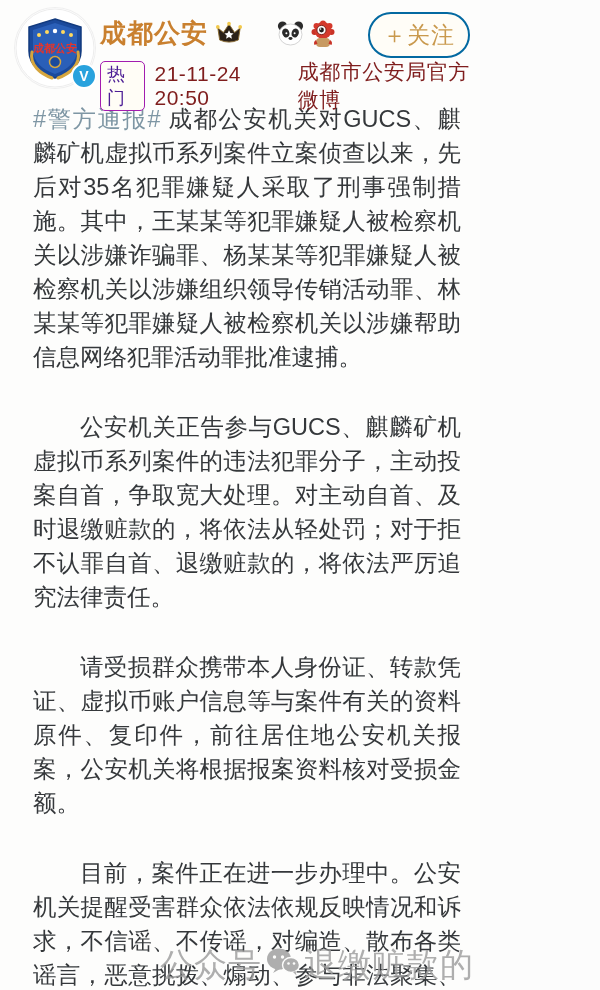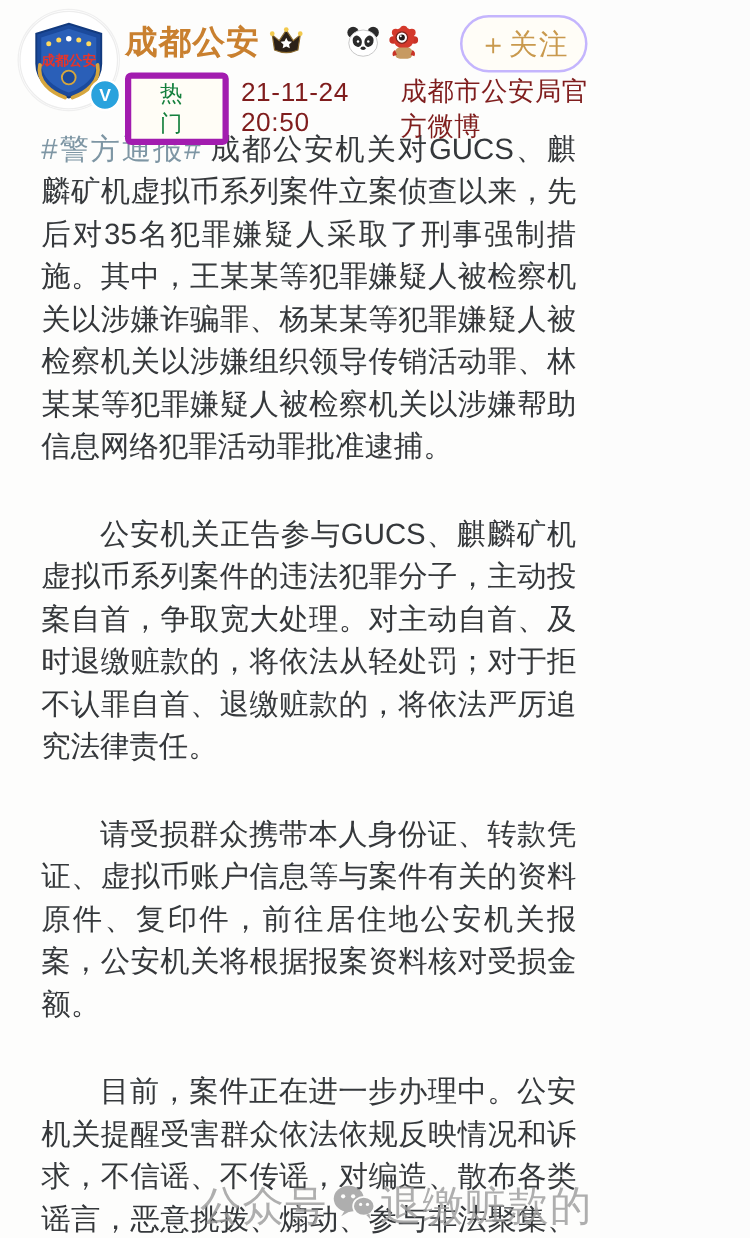--- a/index.html
+++ b/index.html
@@ -36,28 +36,28 @@
     border:1px solid #cf9f33;
     height:20px;line-height:20px;padding:0 14px 0 12px;
     clip-path:polygon(0 0, calc(100% - 10px) 0, 100% 50%, calc(100% - 10px) 100%, 0 100%);
     border-radius:4px 0 0 4px;
     color:#6d4c15;font-size:16px;font-weight:bold;font-family:"Liberation Serif","DejaVu Serif",serif;
     font-style:normal;
   }
   .vip-ribbon i{font-style:normal;}
   .meta-row{display:flex;align-items:center;margin-top:9px;gap:10px;}
   .hot-tag{
-    color:#15803d;border:5px solid #a21caf;border-radius:5px;
-    font-size:18px;line-height:24px;padding:0 23px;background:#fffdf6;
+    color:#4c1d95;border:1px solid #a21caf;border-radius:5px;
+    font-size:18px;line-height:24px;padding:0 6px;background:#fffdf6;
   }
   .timestamp,.source{color:#7f1d1d;font-size:21px;letter-spacing:0.5px;}
   .source{margin-left:8px;}
   .follow-btn{
     position:absolute;right:10px;top:12px;width:102px;height:46px;
-    border:2px solid #c4b5fd;border-radius:24px;background:#fffdf7;
+    border:2px solid #0369a1;border-radius:24px;background:#fffdf7;
     color:#c9994d;font-size:23px;letter-spacing:1px;
     font-family:Liberation Serif, serif;cursor:pointer;display:flex;align-items:center;justify-content:center;
   }
 
   
   .post-body{padding:6px 19px 0 19px;}
   .post-body p{
     margin:0 0 36px 14px;
     font-size:23.5px;line-height:34px;color:#35383b;
     letter-spacing:0;text-align:justify;

